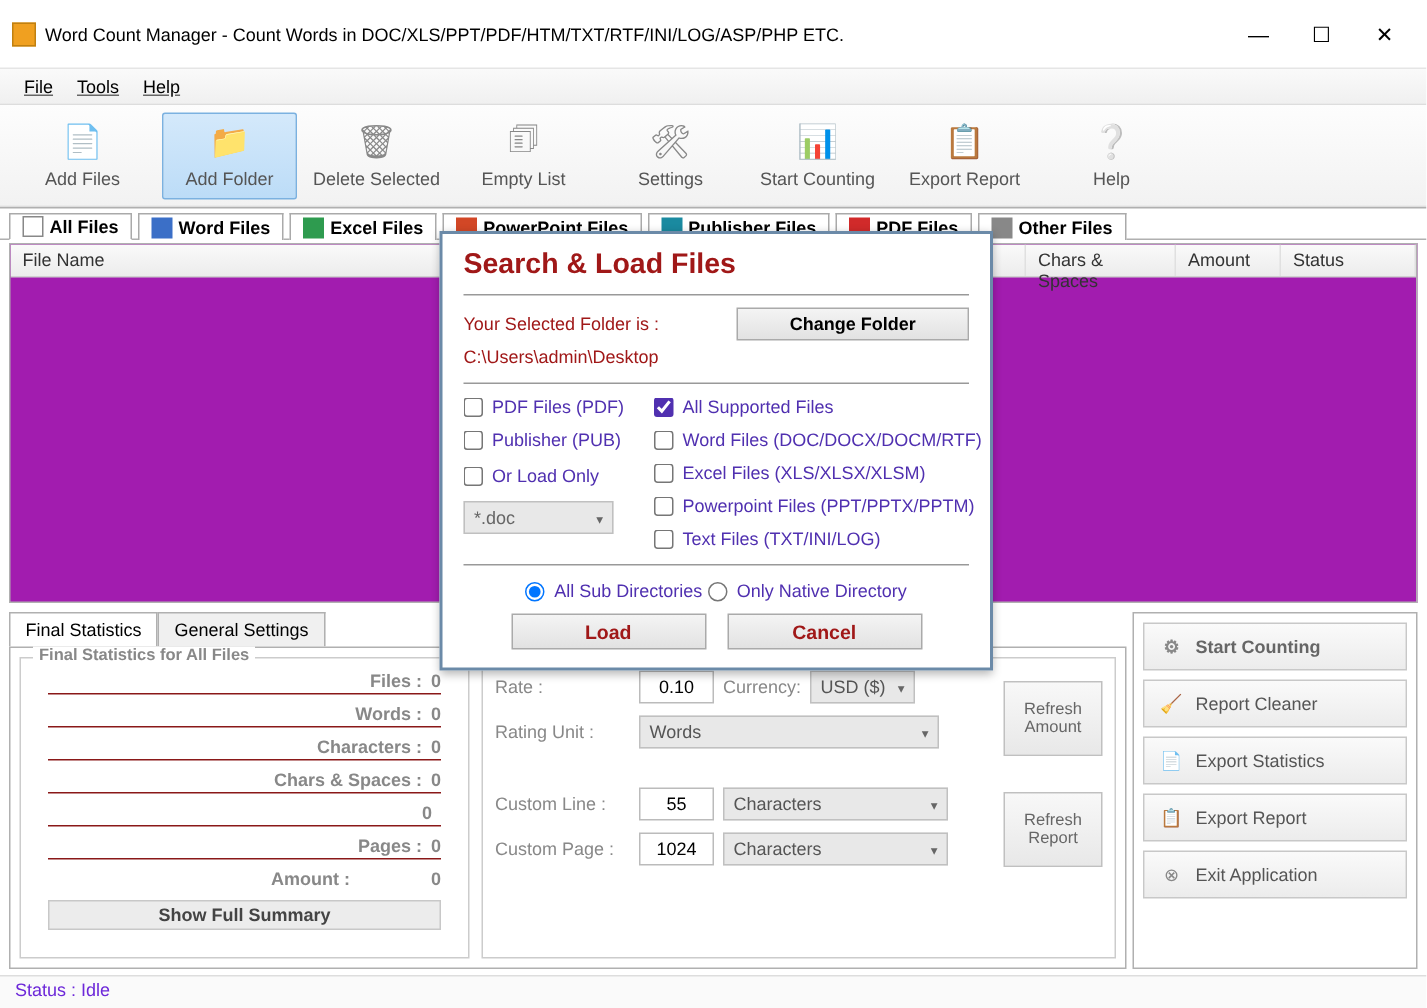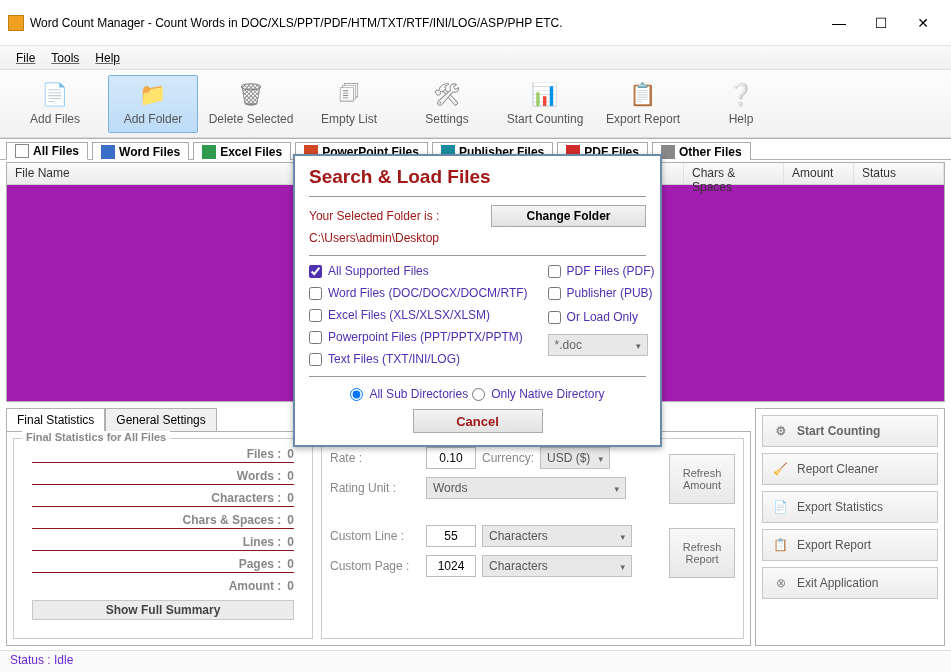--- a/index.html
+++ b/index.html
@@ -208,28 +208,27 @@
           </div>
         <div class="statrow">
             <span>Characters :</span>
             <span>0</span>
           </div>
         <div class="statrow">
             <span>Chars &amp; Spaces :</span>
             <span>0</span>
           </div>
         <div class="statrow">
-            <span>Lines :</span>
             <span>0</span>
           </div>
         <div class="statrow">
             <span>Pages :</span>
             <span>0</span>
           </div>
-        <div class="statrow" style="border-bottom:none;">
+        <div class="statrow" style="border-bottom:none;gap:48px;">
             <span>Amount :</span>
             <span>0</span>
           </div>
         <div class="fullsummary">Show Full Summary</div>
       </div>
       <div class="fieldset">
         <div class="legend">Report Setting</div>
         <div style="display:flex; gap:10px;">
           <div style="flex:1;">
             <div class="rsrow">
@@ -305,66 +304,67 @@
   <hr>
   <div class="dlgrow">
     <span class="redtext">Your Selected Folder is :</span>
     <button class="changebtn">Change Folder</button>
   </div>
   <div class="pathtext">C:\Users\admin\Desktop</div>
   <hr>
   <div class="checkcols">
     <div class="checkcol">
       <label class="chk">
-          <input type="checkbox" checked="" style="">
-          <span>All Supported Files</span>
-        </label>
-      <label class="chk">
-          <input type="checkbox" style="">
-          <span>Word Files (DOC/DOCX/DOCM/RTF)</span>
-        </label>
-      <label class="chk">
-          <input type="checkbox" style="">
-          <span>Excel Files (XLS/XLSX/XLSM)</span>
-        </label>
-      <label class="chk">
-          <input type="checkbox" style="">
-          <span>Powerpoint Files (PPT/PPTX/PPTM)</span>
-        </label>
-      <label class="chk">
-          <input type="checkbox" style="">
-          <span>Text Files (TXT/INI/LOG)</span>
-        </label>
-    </div>
-    <div class="checkcol">
-      <label class="chk">
           <input type="checkbox" style="">
           <span>PDF Files (PDF)</span>
         </label>
       <label class="chk">
           <input type="checkbox" style="">
           <span>Publisher (PUB)</span>
         </label>
       <label class="chk orload">
           <input type="checkbox" style="">
           <span>Or Load Only</span>
         </label>
       <div class="extsel">
           <span>*.doc</span>
           <span class="arrow-down"></span>
         </div>
+    </div>
+    <div class="checkcol">
+      <label class="chk">
+          <input type="checkbox" checked="" style="">
+          <span>All Supported Files</span>
+        </label>
+      <label class="chk">
+          <input type="checkbox" style="">
+          <span>Word Files (DOC/DOCX/DOCM/RTF)</span>
+        </label>
+      <label class="chk">
+          <input type="checkbox" style="">
+          <span>Excel Files (XLS/XLSX/XLSM)</span>
+        </label>
+      <label class="chk">
+          <input type="checkbox" style="">
+          <span>Powerpoint Files (PPT/PPTX/PPTM)</span>
+        </label>
+      <label class="chk">
+          <input type="checkbox" style="">
+          <span>Text Files (TXT/INI/LOG)</span>
+        </label>
     </div>
   </div>
   <hr style="margin-top:10px;">
   <div class="radiorow">
     <label class="rad">
         <input type="radio" name="dir" checked="" style="">
         <span>All Sub Directories</span>
       </label>
     <label class="rad">
         <input type="radio" name="dir" style="">
         <span>Only Native Directory</span>
       </label>
   </div>
   <div class="dlgbtns">
+    <button class="dlgbtn">Load</button>
     <button class="dlgbtn">Cancel</button>
   </div>
 </div>
 
 </body></html>

